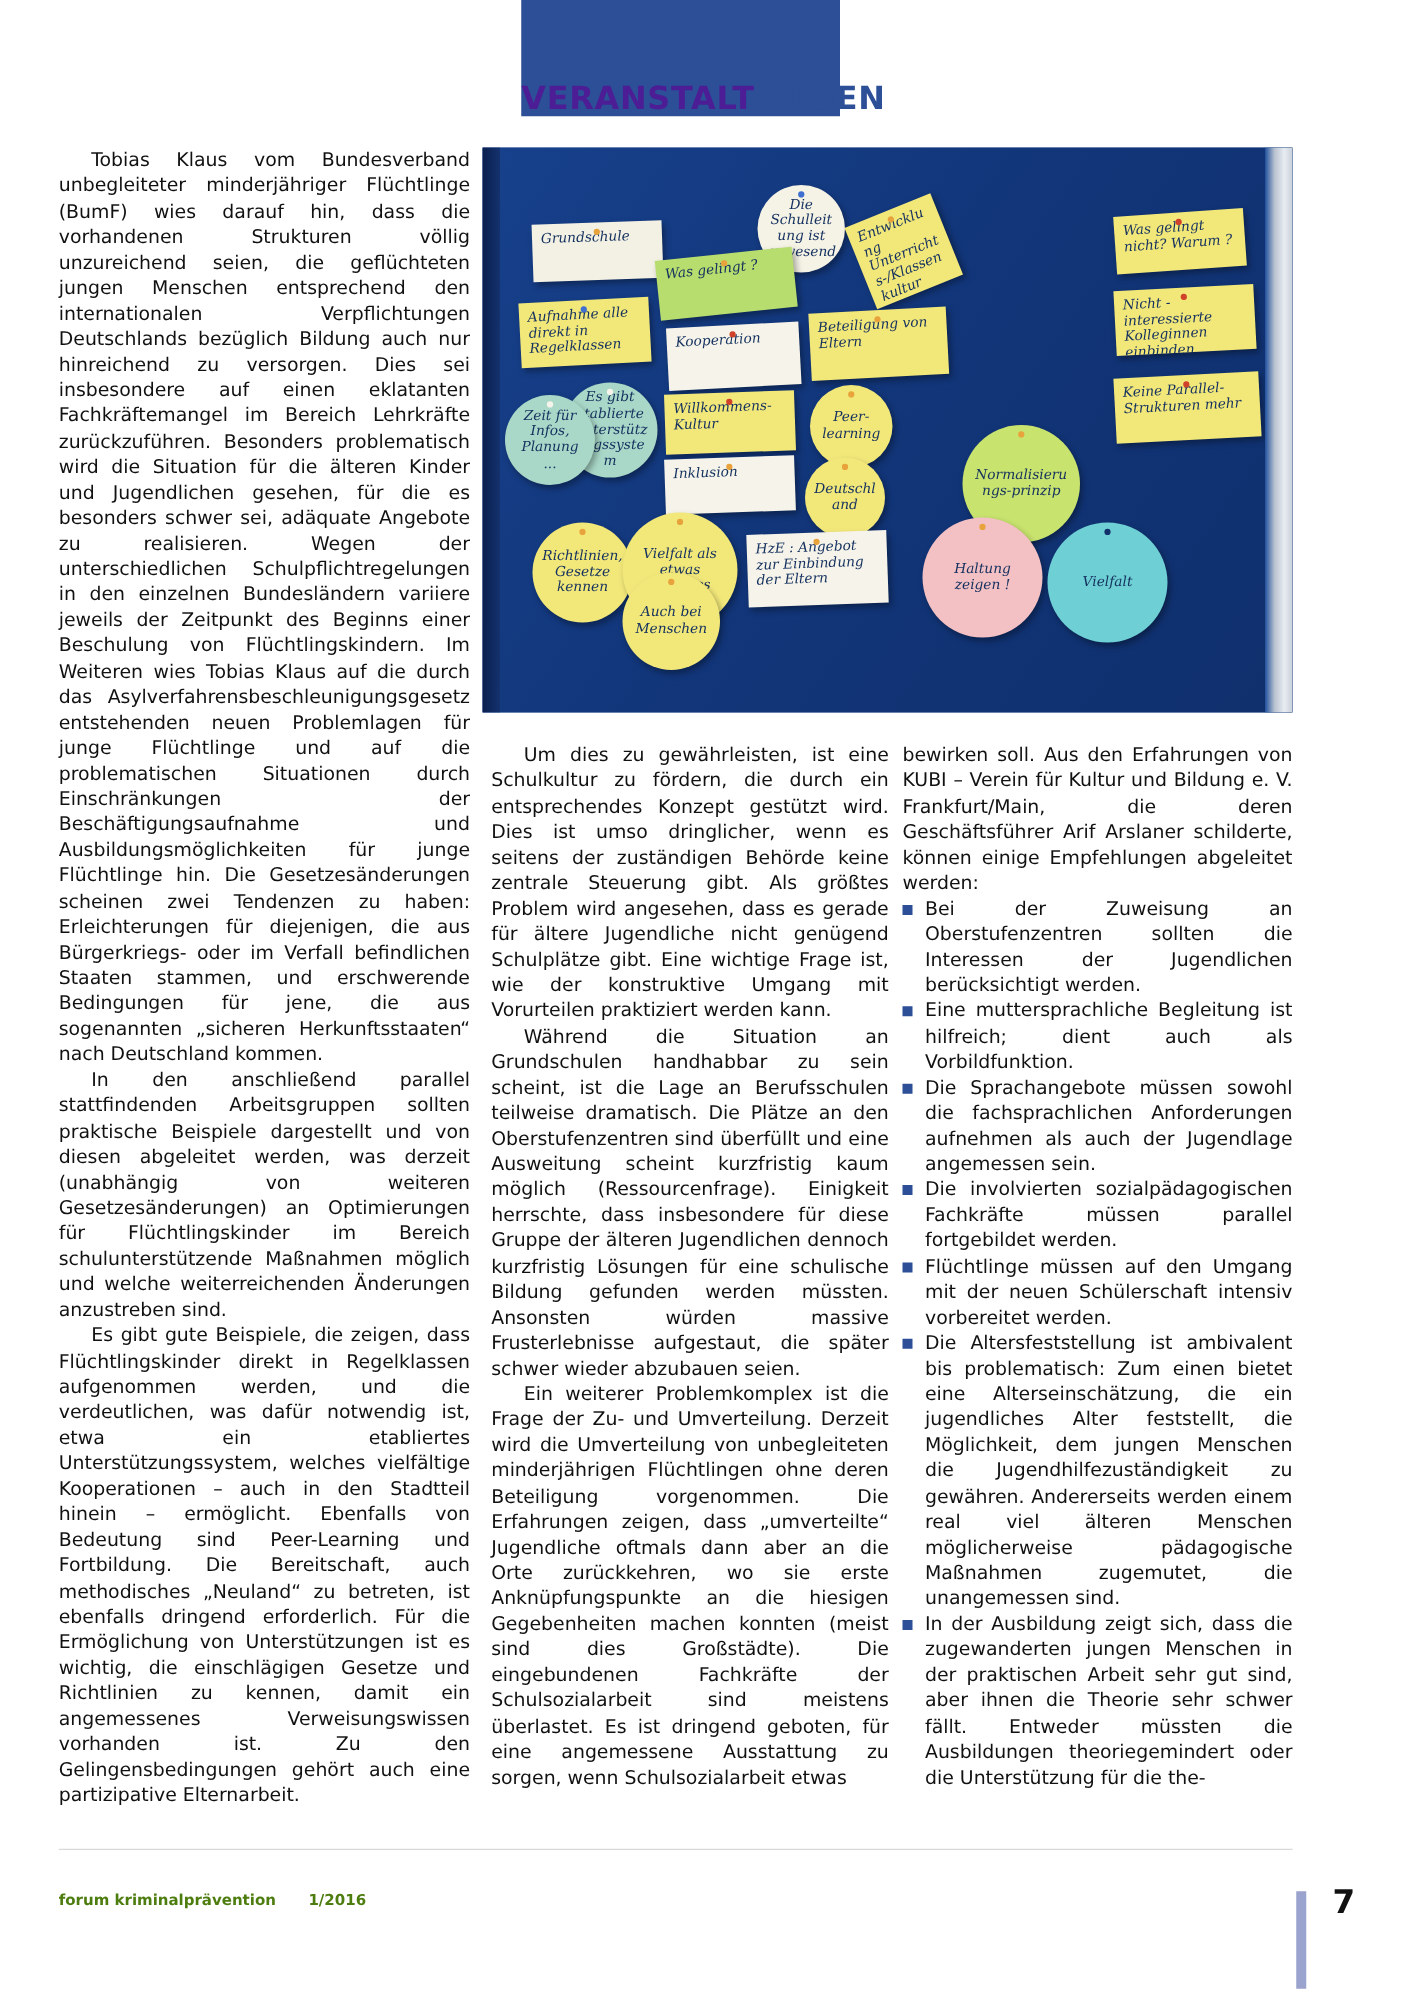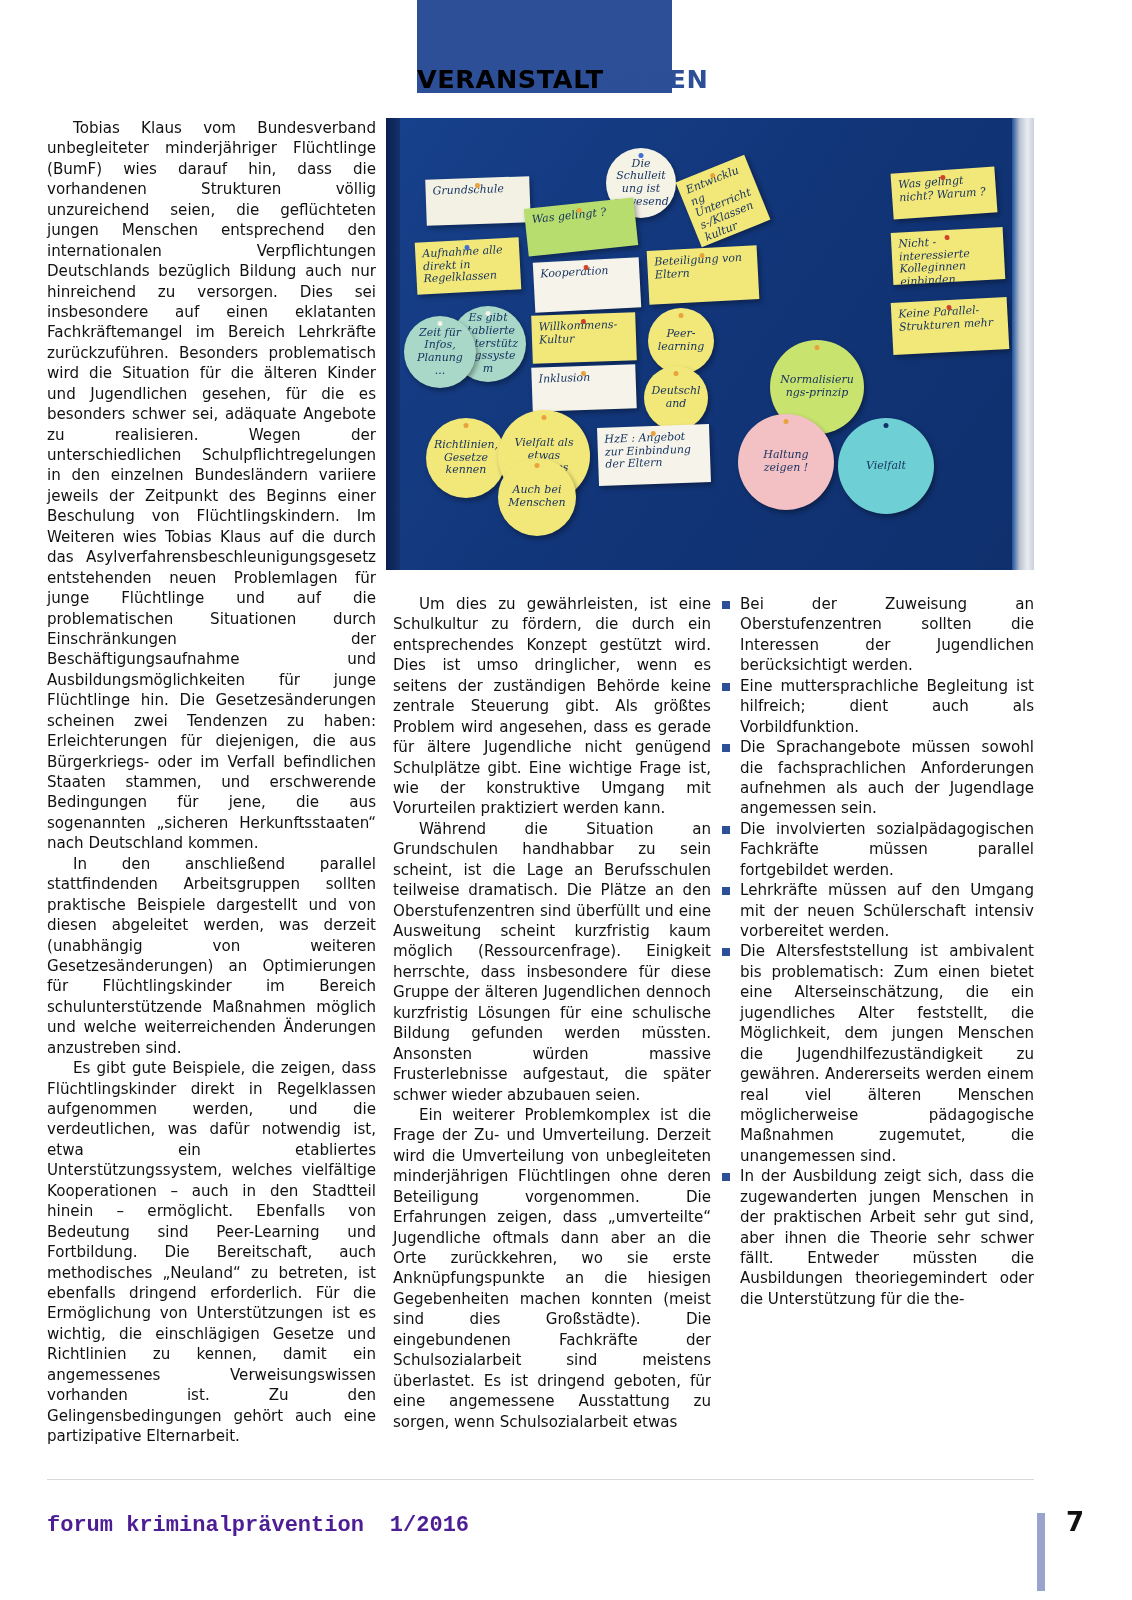--- a/index.html
+++ b/index.html
@@ -34,21 +34,21 @@
     height: 34px;
     font-family: "DejaVu Sans", "Liberation Sans", sans-serif;
     font-weight: bold;
     font-size: 25.5px;
     letter-spacing: 0.6px;
     line-height: 34px;
     white-space: nowrap;
     color: #2c4f97;
   }
   .header-title .on-blue {
-    color: #000000;
+    color: #4c1d95;
   }
 
   
   .photo {
     position: absolute;
     left: 386px;
     top: 118px;
     width: 648px;
     height: 452px;
     background: #123a80;
@@ -144,25 +144,24 @@
     left: 47px;
     top: 1479px;
     width: 987px;
     height: 1px;
     background: #d9d9d9;
   }
   .footer-left {
     position: absolute;
     left: 47px;
     top: 1513px;
-    font-size: 22px;
+    font-size: 12px;
     font-weight: bold;
-    color: #4c1d95;
+    color: #4d7c0f;
     white-space: nowrap;
-    font-family: Liberation Mono, monospace;
   }
   .footer-left .issue { margin-left: 26px; font-weight: bold; }
   .page-bar {
     position: absolute;
     left: 1037px;
     top: 1513px;
     width: 8px;
     height: 78px;
     background: #9aa3cd;
   }
@@ -248,26 +247,27 @@
   <p>Es gibt gute Beispiele, die zeigen, dass Flüchtlingskinder direkt in Regelklassen aufgenommen werden, und die verdeutlichen, was dafür notwendig ist, etwa ein etabliertes Unterstützungssystem, welches vielfältige Kooperationen – auch in den Stadtteil hinein – ermöglicht. Ebenfalls von Bedeutung sind Peer-Learning und Fortbildung. Die Bereitschaft, auch methodisches „Neuland“ zu betreten, ist ebenfalls dringend erforderlich. Für die Ermöglichung von Unterstützungen ist es wichtig, die einschlägigen Gesetze und Richtlinien zu kennen, damit ein angemessenes Verweisungswissen vorhanden ist. Zu den Gelingensbedingungen gehört auch eine partizipative Elternarbeit.</p>
 </div>
 
 <div class="col" id="col-mid">
   <p>Um dies zu gewährleisten, ist eine Schulkultur zu fördern, die durch ein entsprechendes Konzept gestützt wird. Dies ist umso dringlicher, wenn es seitens der zuständigen Behörde keine zentrale Steuerung gibt. Als größtes Problem wird angesehen, dass es gerade für ältere Jugendliche nicht genügend Schulplätze gibt. Eine wichtige Frage ist, wie der konstruktive Umgang mit Vorurteilen praktiziert werden kann.</p>
   <p>Während die Situation an Grundschulen handhabbar zu sein scheint, ist die Lage an Berufsschulen teilweise dramatisch. Die Plätze an den Oberstufenzentren sind überfüllt und eine Ausweitung scheint kurzfristig kaum möglich (Ressourcenfrage). Einigkeit herrschte, dass insbesondere für diese Gruppe der älteren Jugendlichen dennoch kurzfristig Lösungen für eine schulische Bildung gefunden werden müssten. Ansonsten würden massive Frusterlebnisse aufgestaut, die später schwer wieder abzubauen seien.</p>
   <p>Ein weiterer Problemkomplex ist die Frage der Zu- und Umverteilung. Derzeit wird die Umverteilung von unbegleiteten minderjährigen Flüchtlingen ohne deren Beteiligung vorgenommen. Die Erfahrungen zeigen, dass „umverteilte“ Jugendliche oftmals dann aber an die Orte zurückkehren, wo sie erste Anknüpfungspunkte an die hiesigen Gegebenheiten machen konnten (meist sind dies Großstädte). Die eingebundenen Fachkräfte der Schulsozialarbeit sind meistens überlastet. Es ist dringend geboten, für eine angemessene Ausstattung zu sorgen, wenn Schulsozialarbeit etwas</p>
 </div>
 
 <div class="col" id="col-right">
+  <p class="no-indent">bewirken soll. Aus den Erfahrungen von KUBI – Verein für Kultur und Bildung e. V. Frankfurt/Main, die deren Geschäftsführer Arif Arslaner schilderte, können einige Empfehlungen abgeleitet werden:</p>
   <ul class="bullets" id="recommendation-list">
       <li><span class="sq" style="background: rgb(44, 79, 151);"></span><span>Bei der Zuweisung an Oberstufenzentren sollten die Interessen der Jugendlichen berücksichtigt werden.</span></li>
       <li><span class="sq" style="background: rgb(44, 79, 151);"></span><span>Eine muttersprachliche Begleitung ist hilfreich; dient auch als Vorbildfunktion.</span></li>
       <li><span class="sq" style="background: rgb(44, 79, 151);"></span><span>Die Sprachangebote müssen sowohl die fachsprachlichen Anforderungen aufnehmen als auch der Jugendlage angemessen sein.</span></li>
       <li><span class="sq" style="background: rgb(44, 79, 151);"></span><span>Die involvierten sozialpädagogischen Fachkräfte müssen parallel fortgebildet werden.</span></li>
-      <li><span class="sq" style="background: rgb(44, 79, 151);"></span><span>Lehrkräfte müssen auf den Umgang mit der neuen Schülerschaft intensiv vorbereitet werden.</span></li>
+      <li><span class="sq" style="background: rgb(44, 79, 151);"></span><span>Flüchtlinge müssen auf den Umgang mit der neuen Schülerschaft intensiv vorbereitet werden.</span></li>
       <li><span class="sq" style="background: rgb(44, 79, 151);"></span><span>Die Altersfeststellung ist ambivalent bis problematisch: Zum einen bietet eine Alterseinschätzung, die ein jugendliches Alter feststellt, die Möglichkeit, dem jungen Menschen die Jugendhilfezuständigkeit zu gewähren. Andererseits werden einem real viel älteren Menschen möglicherweise pädagogische Maßnahmen zugemutet, die unangemessen sind.</span></li>
       <li><span class="sq" style="background: rgb(44, 79, 151);"></span><span>In der Ausbildung zeigt sich, dass die zugewanderten jungen Menschen in der praktischen Arbeit sehr gut sind, aber ihnen die Theorie sehr schwer fällt. Entweder müssten die Ausbildungen theoriegemindert oder die Unterstützung für die the-</span></li>
     </ul>
 </div>
 
 <div class="footer-rule"></div>
 <div class="footer-left"><span>forum kriminalprävention</span><span class="issue">1/2016</span></div>
 <div class="page-bar"></div>
 <div class="page-number">7</div>
 

